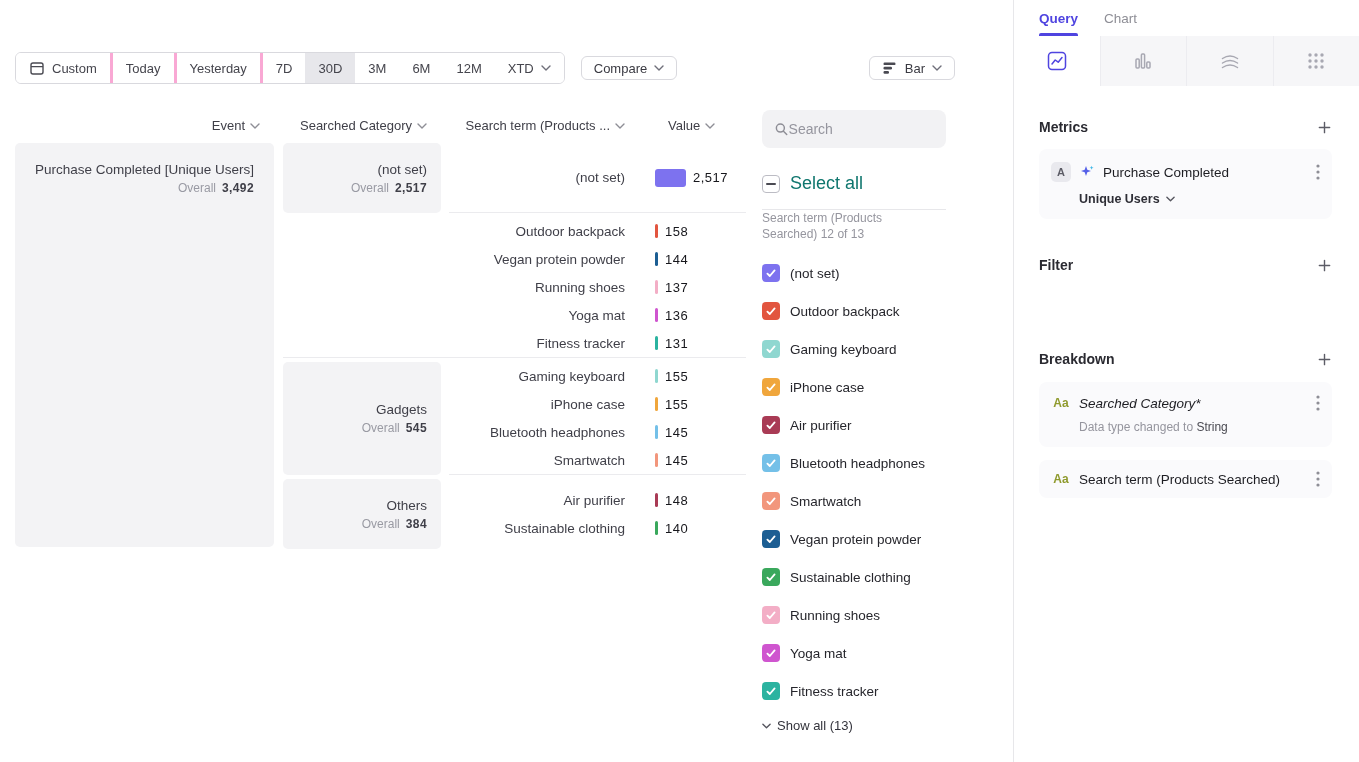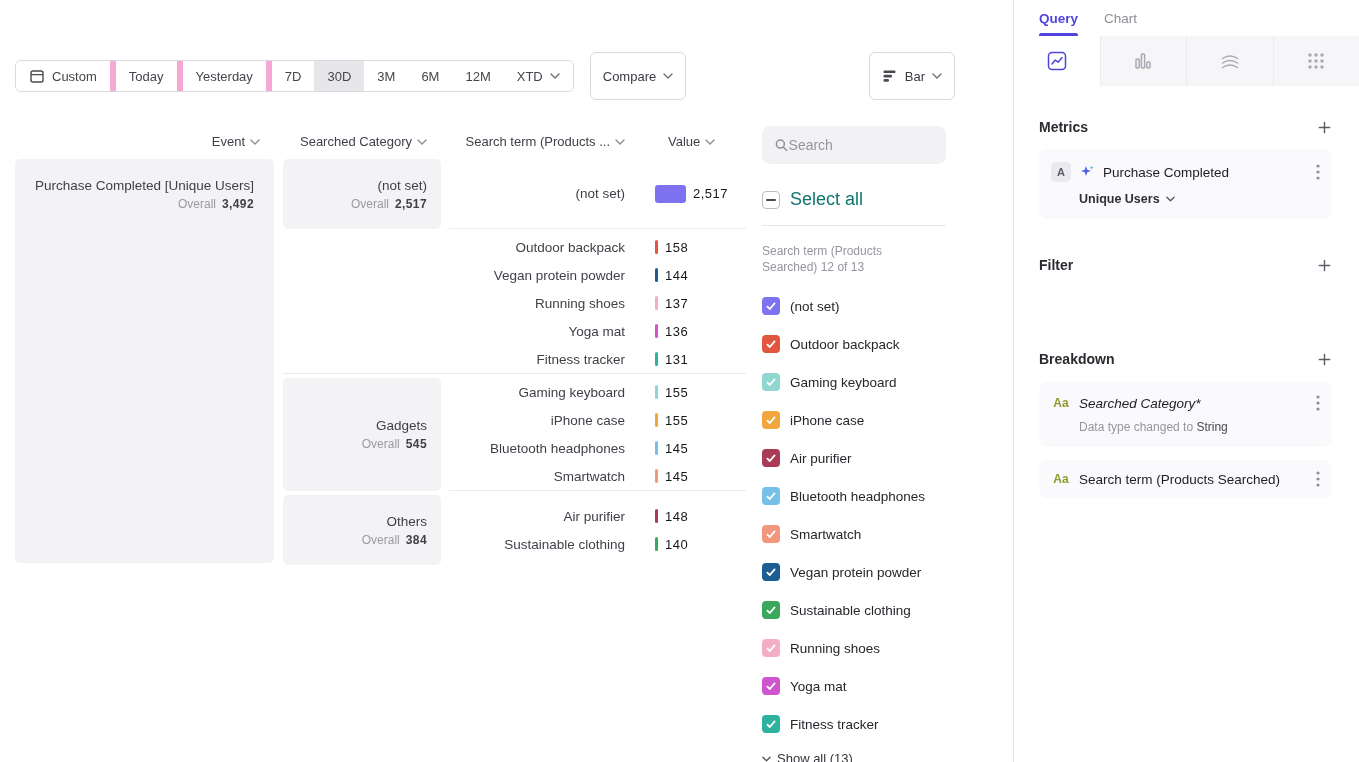--- a/index.html
+++ b/index.html
@@ -7,23 +7,23 @@
   html,body{width:1359px;height:762px}
   body{font-family:"Liberation Sans","DejaVu Sans",sans-serif;background:#fff;color:#1d1d22;overflow:hidden}
   .app{display:flex;width:100%;height:100%}
   .left{width:1013px;flex:none}
   [data-interactable="true"]{cursor:pointer}
 
   
   .toolbar{margin:52px 58px 0 15px;display:flex;align-items:center}
   .segmented{display:flex;align-items:stretch;height:32px;border:1px solid #d9d9de;border-radius:6px;overflow:hidden;background:#fff}
   .seg{display:flex;align-items:center;gap:7px;padding:0 13px;font-size:13px;color:#45454d;background:#fff;border:none;font-family:inherit;white-space:nowrap}
-  .seg.divided{border-right:6px solid #f9a8d4}
+  .seg.divided{border-right:3px solid #f9a8d4}
   .seg.selected{background:#e7e7eb}
-  .btn{display:flex;align-items:center;gap:7px;height:48px;padding:0 12px;border:1px solid #d9d9de;border-radius:6px;background:#fff;font-size:13px;color:#3a3a42;font-family:inherit}
+  .btn{display:flex;align-items:center;gap:7px;height:24px;padding:0 12px;border:1px solid #d9d9de;border-radius:6px;background:#fff;font-size:13px;color:#3a3a42;font-family:inherit}
   .compare{margin-left:16px}
   .spacer{flex:1}
 
   
   .content{display:flex}
   .chart{width:758px;flex:none;padding:34px 0 0 15px}
   .col-headers{display:flex;align-items:center;margin-bottom:10px;font-size:13px;color:#3f3f48}
   .hcell{display:flex;justify-content:flex-end;align-items:center;gap:5px}
   .h-event{width:259px;margin-right:9px;padding-right:14px}
   .h-cat{width:158px;margin-right:8px;padding-right:14px}
@@ -49,21 +49,21 @@
   
   .filter-panel{width:255px;flex:none;padding:26px 0 0 4px}
   .search-box{width:184px;height:38px;background:#f2f2f4;border-radius:8px;display:flex;align-items:center;padding:0 12px}
   .search-box input{border:none;background:transparent;outline:none;font-size:14px;color:#1d1d22;width:100%;font-family:inherit}
   .search-box input::placeholder{color:#95959e}
   .select-all{margin-top:25px;display:flex;align-items:center;gap:10px}
   .sa-box{width:18px;height:18px;border:1.5px solid #bcbcc4;border-radius:4px;display:flex;align-items:center;justify-content:center;background:#fff}
   .sa-dash{width:10px;height:2px;background:#4a4a52;border-radius:1px}
   .select-all .sa-label{font-size:18px;color:#0f766e}
   .f-divider{width:184px;border-top:1px solid #e7e7ea;margin-top:15px}
-  .group-label{margin-top:17px;width:172px;font-size:12px;line-height:16px;color:#95959e}
+  .group-label{width:172px;font-size:12px;line-height:16px;color:#95959e}
   .check-list{margin-top:12px}
   .check-item{display:flex;align-items:center;gap:10px;height:38px}
   .cbox{width:18px;height:18px;border-radius:4px;display:flex;align-items:center;justify-content:center;flex:none}
   .check-item .lbl{font-size:13.5px;color:#26262c;white-space:nowrap}
   .show-all{margin-top:8px;display:flex;align-items:center;gap:6px;font-size:13px;color:#34343c}
 
   
   .query-panel{flex:1;border-left:1px solid #e7e7ea;display:flex;flex-direction:column;background:#fff}
   .q-tabs{height:36px;display:flex;gap:26px;padding-left:25px;flex:none}
   .q-tab{position:relative;display:flex;align-items:center;font-size:13.5px;color:#8e8e96}

